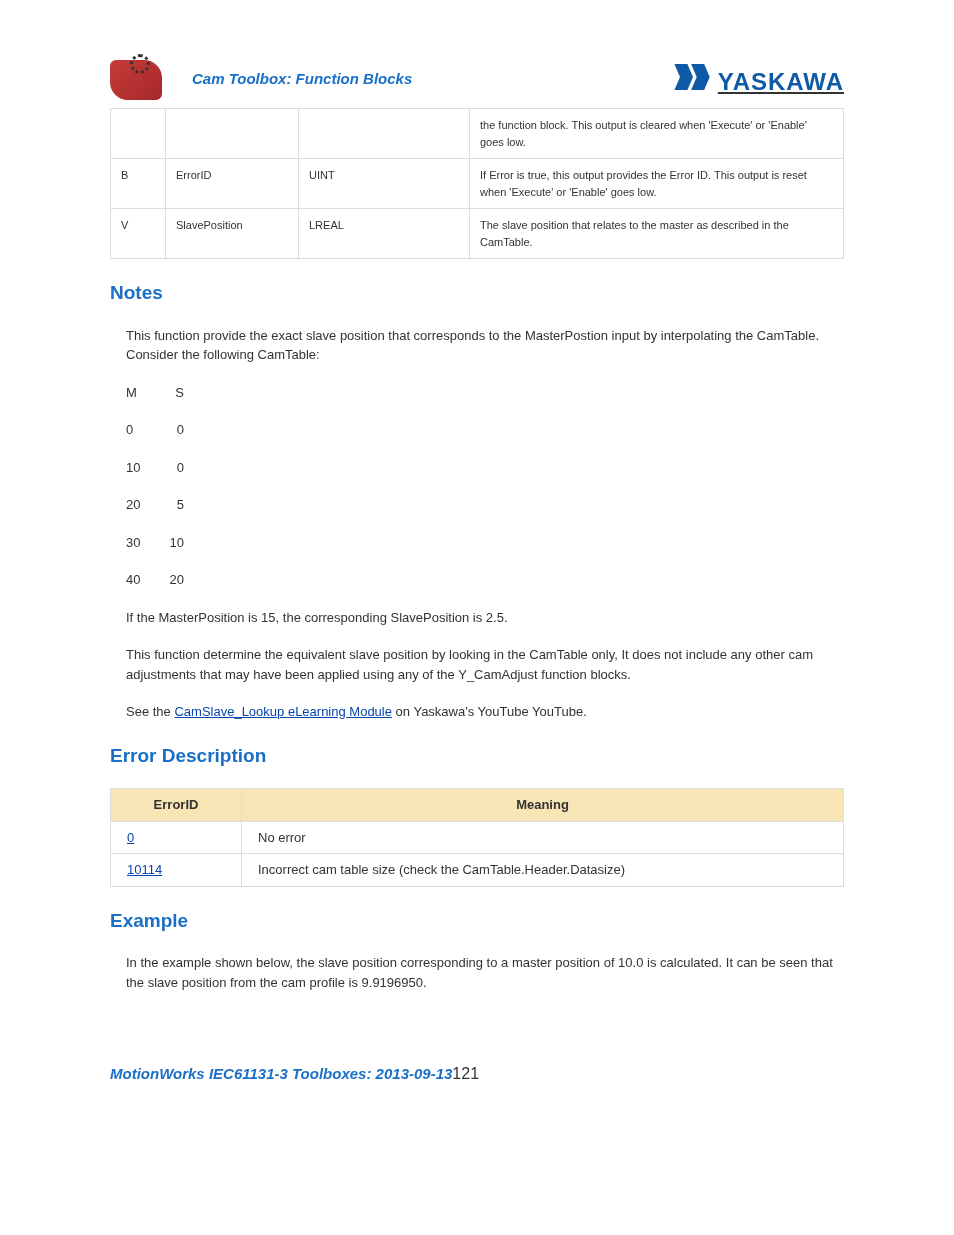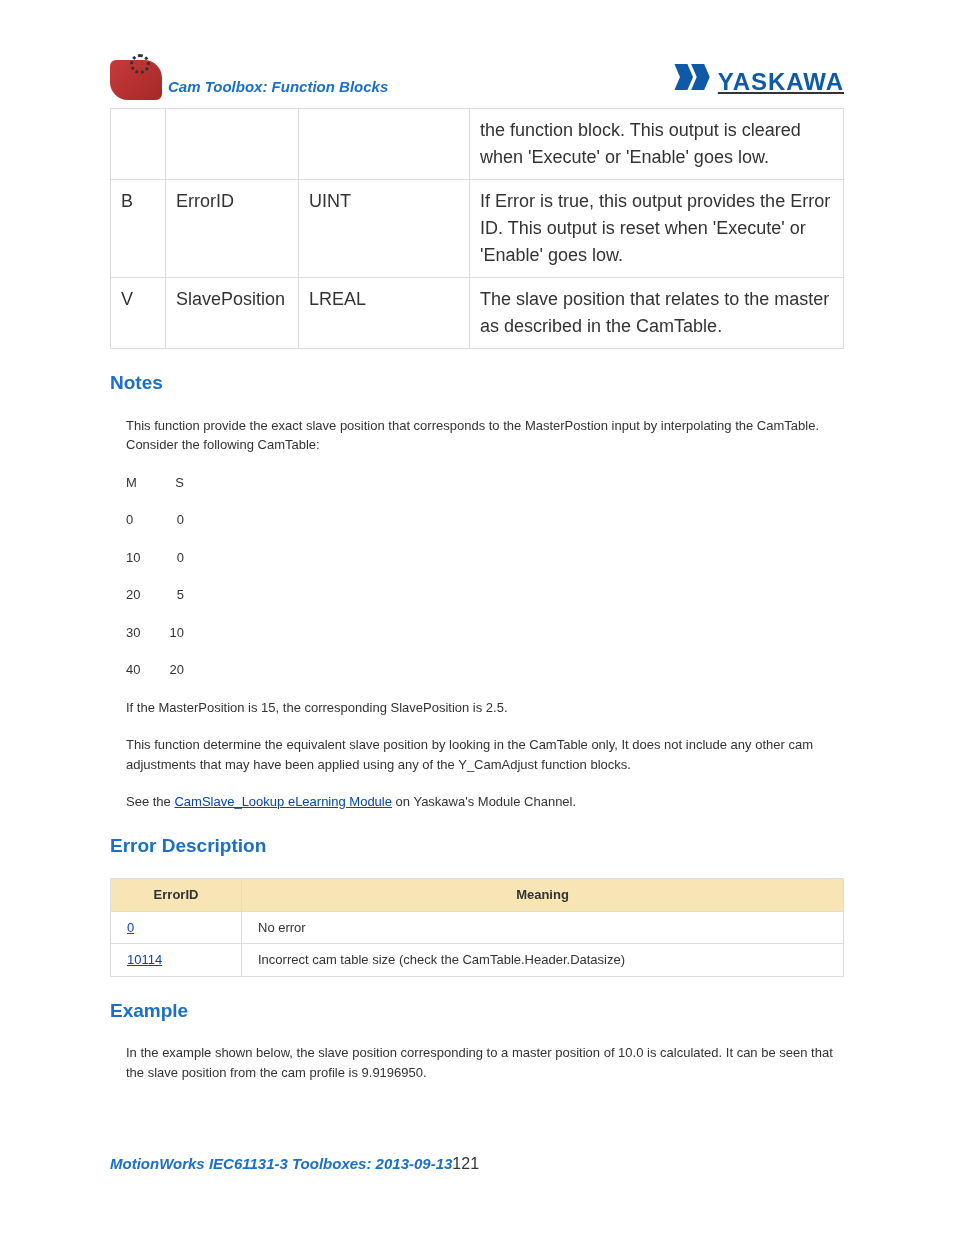--- a/index.html
+++ b/index.html
@@ -14,21 +14,22 @@
       line-height: 1.5;
     }
     .header-row {
       display: flex;
       align-items: flex-end;
       justify-content: space-between;
       margin-bottom: 8px;
     }
     .header-left {
       display: flex;
-      align-items: flex-end;
+      align-items: center;
+      gap: 24px;
     }
     .logo-left {
       width: 52px;
       height: 40px;
       background: linear-gradient(135deg, #c73a3a 0%, #a52828 100%);
       border-radius: 6px 18px 6px 18px;
       margin-right: 6px;
       position: relative;
     }
     .logo-left::before {
@@ -59,21 +60,21 @@
     .yaskawa-text {
       font-family: Arial, sans-serif;
       font-weight: bold;
       font-size: 24px;
       color: #0e5aa7;
       letter-spacing: 1px;
     }
     table.params {
       width: 100%;
       border-collapse: collapse;
-      font-size: 18px;
+      font-size: 11px;
     }
     table.params td {
       border: 1px solid #ddd;
       padding: 8px 10px;
       vertical-align: top;
     }
     h2 {
       color: #1a6fc9;
       font-size: 19px;
       font-weight: bold;
@@ -197,21 +198,21 @@
     <span>10</span>
   </div>
   <div class="ms-row">
     <span>40</span>
     <span>20</span>
   </div>
 
   <p>If the MasterPosition is 15, the corresponding SlavePosition is 2.5.</p>
   <p>This function determine the equivalent slave position by looking in the CamTable only, It does not include any other cam adjustments that may have been applied using any of the Y_CamAdjust function blocks.</p>
   <p>
-    <span>See the </span><a class="link" href="#">CamSlave_Lookup eLearning Module</a><span> on Yaskawa's Module Channel.</span>
+    <span>See the </span><a class="link" href="#">CamSlave_Lookup eLearning Module</a><span> on Yaskawa's YouTube YouTube.</span>
   </p>
 </div>
 
 <h2>Error Description</h2>
 <table class="errors">
   <thead>
     <tr>
       <th>ErrorID</th>
       <th>Meaning</th>
     </tr>

